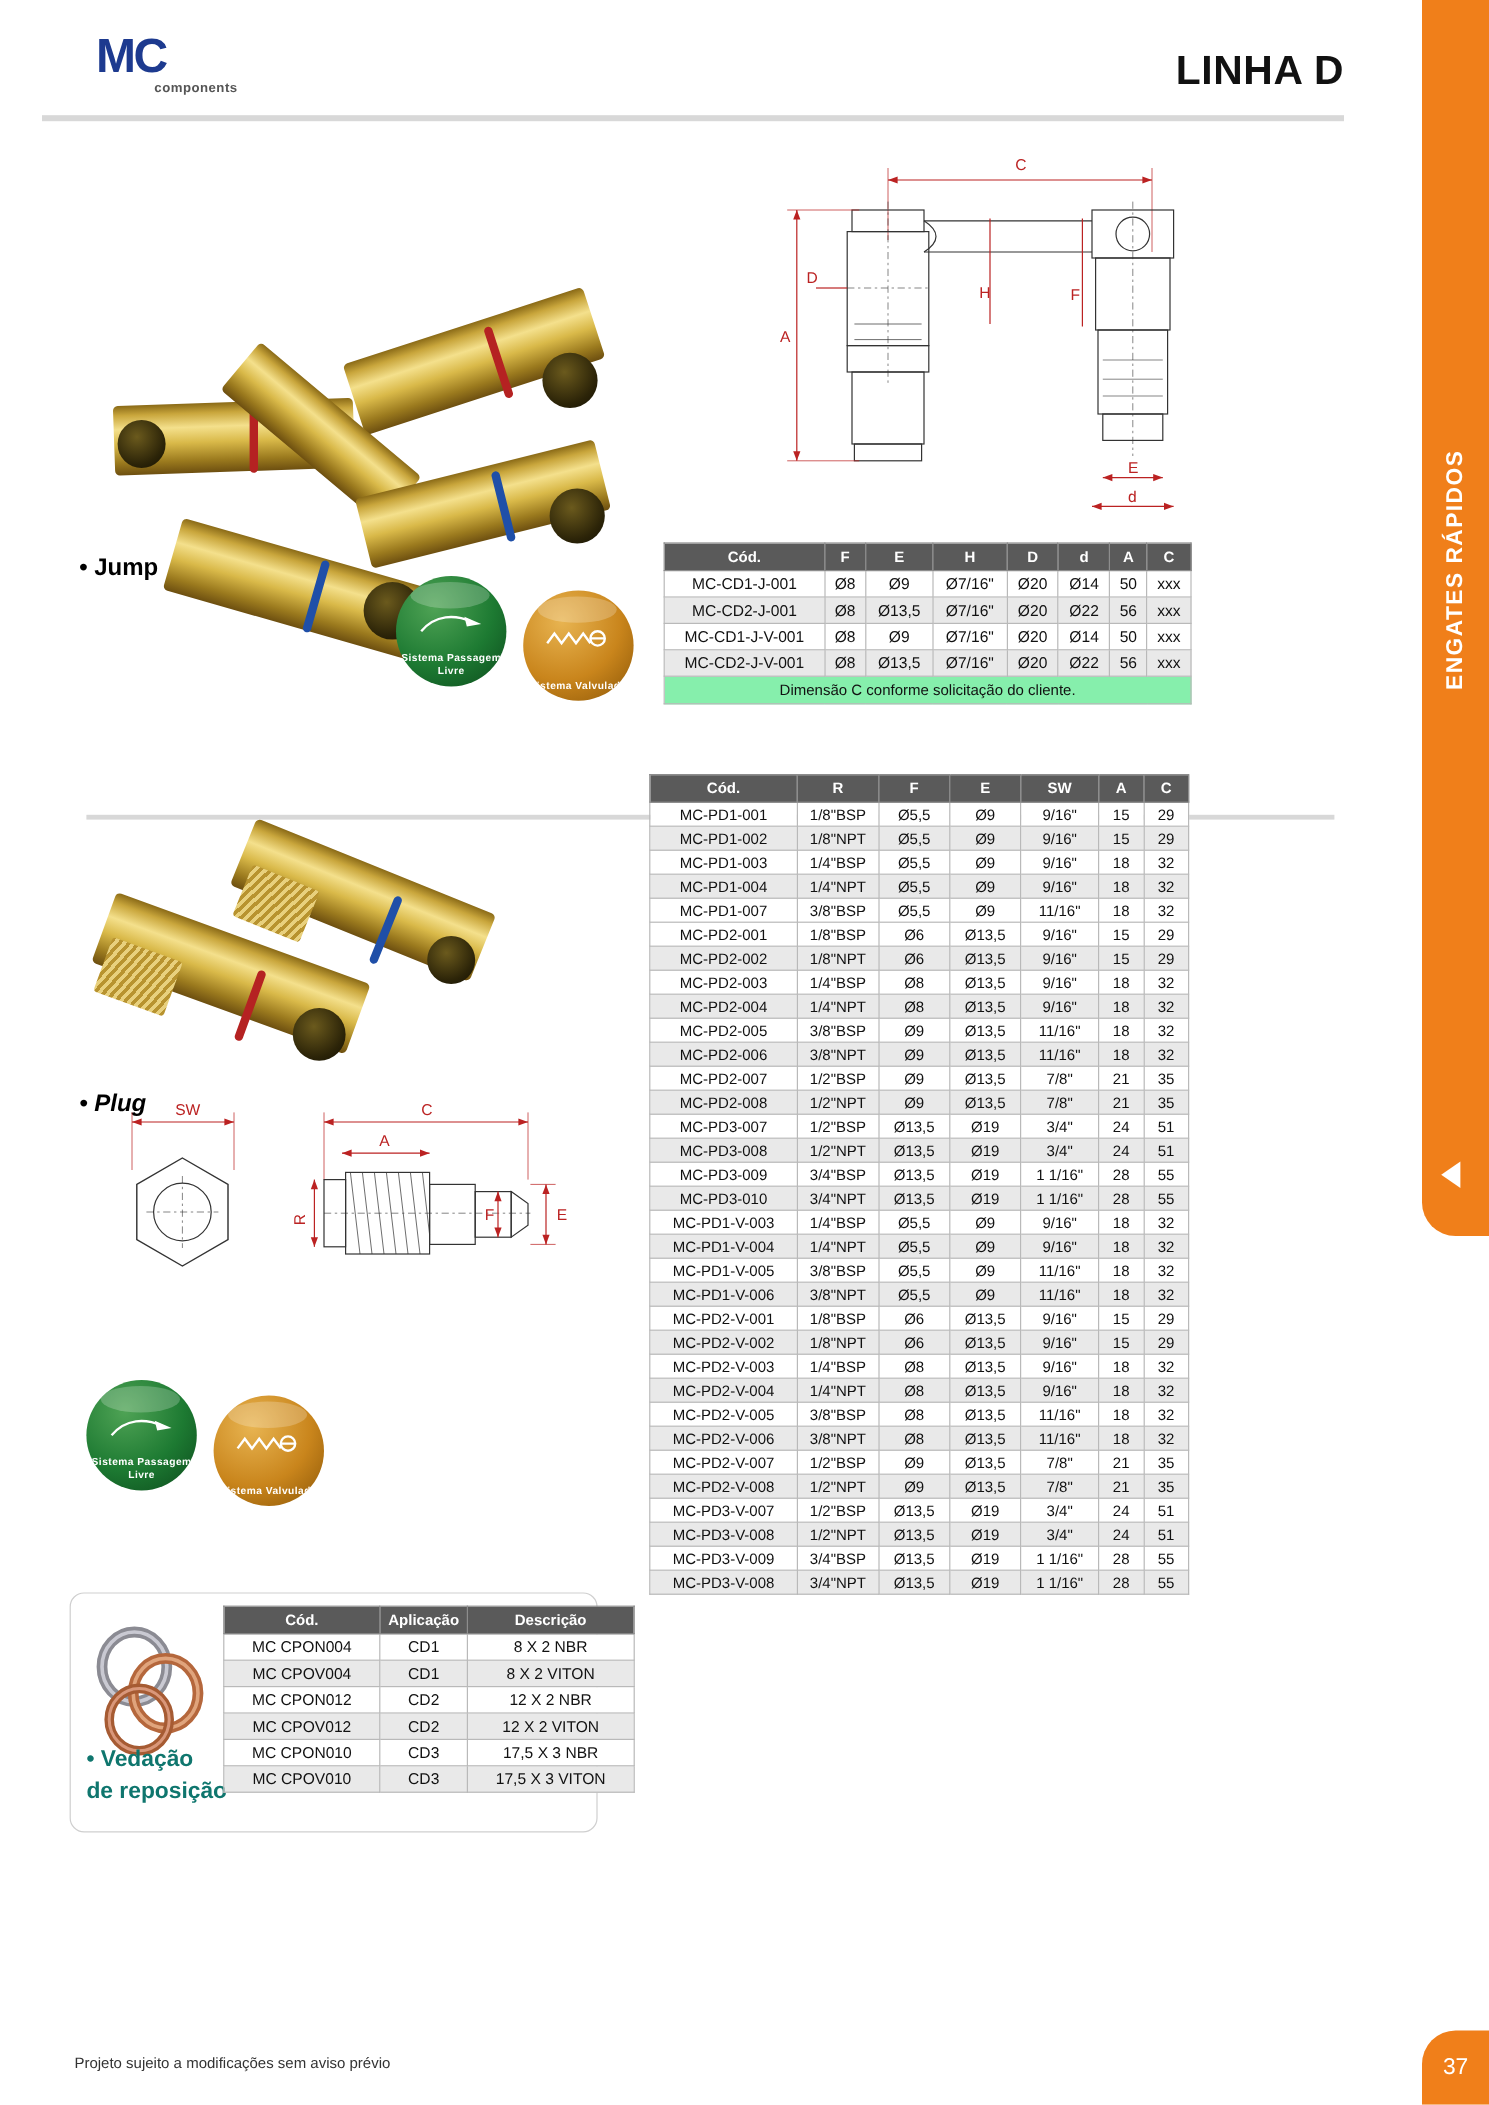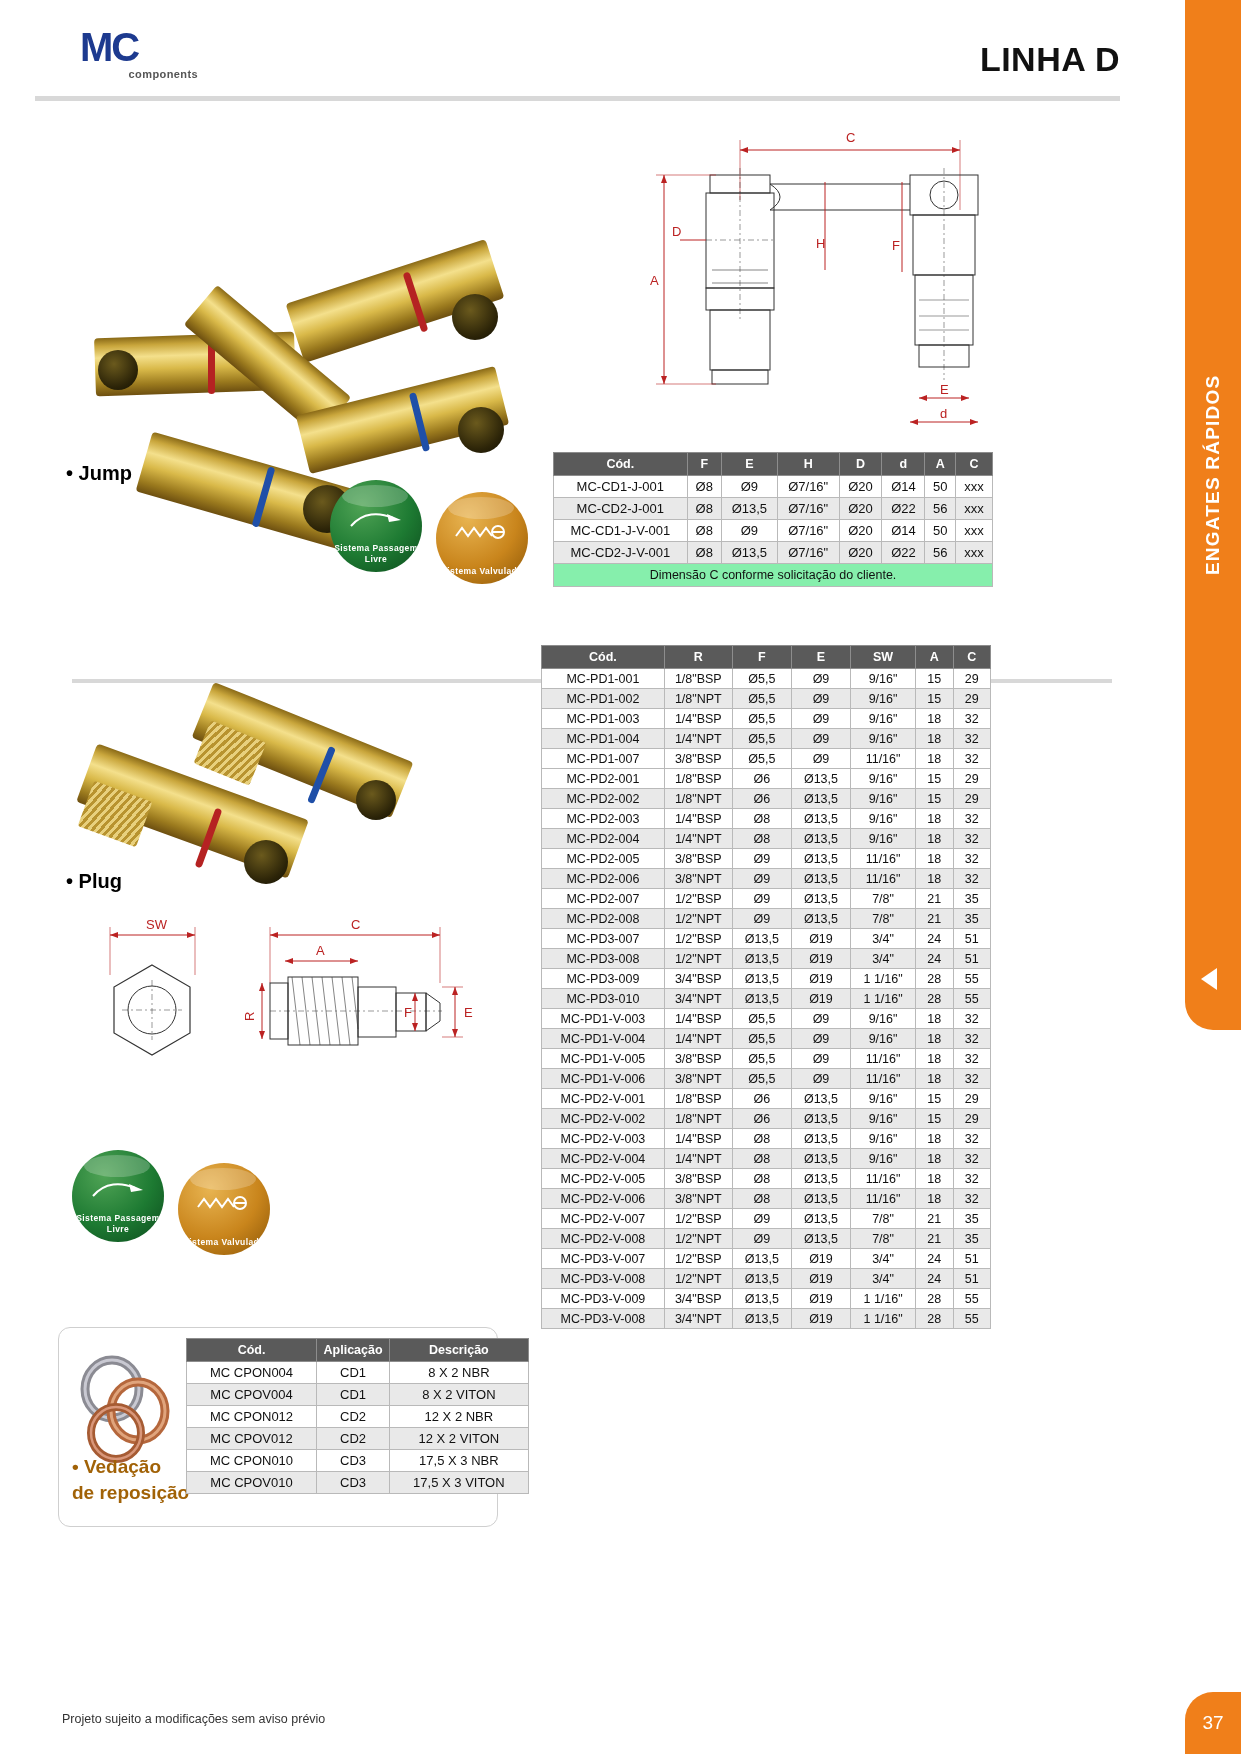--- a/index.html
+++ b/index.html
@@ -425,21 +425,21 @@
   <div class="dark-hole" style="left:296px;top:80px;width:40px;height:40px;"></div>
 
   <div style="position:absolute;left:140px;top:30px;width:60px;height:46px;transform:rotate(22deg);background:repeating-linear-gradient(115deg,#b8932f 0 3px,#e8d07d 3px 6px);border-radius:3px;"></div>
 
   <div class="brass" style="left:20px;top:80px;width:225px;height:62px;transform:rotate(20deg);"></div>
   <div class="brass ring-red" style="left:145px;top:107px;width:7px;height:62px;transform:rotate(20deg);"></div>
   <div class="dark-hole" style="left:184px;top:140px;width:44px;height:44px;"></div>
   <div style="position:absolute;left:24px;top:90px;width:62px;height:48px;transform:rotate(20deg);background:repeating-linear-gradient(112deg,#b8932f 0 3px,#e8d07d 3px 6px);border-radius:3px;"></div>
 </div>
 
-<div class="caption" style="top:870px;left:66px;">• Plug</div>
+<div class="caption" style="top:909px;left:66px;font-style:italic;">• Plug</div>
 
 <div class="draw" style="top:905px;left:70px;width:440px;height:200px;">
   <svg width="440" height="200" viewBox="0 0 440 200">
 
     <line x1="40" y1="30" x2="125" y2="30" stroke="#b22" stroke-width="1"></line>
     <path d="M40 30 l8 -3 v6 z" fill="#b22"></path>
       <path d="M125 30 l-8 -3 v6 z" fill="#b22"></path>
     <line x1="40" y1="22" x2="40" y2="70" stroke="#b22" stroke-width="0.6"></line>
     <line x1="125" y1="22" x2="125" y2="70" stroke="#b22" stroke-width="0.6"></line>
     <text x="76" y="24" class="dim-label" font-family="Liberation Sans, sans-serif">SW</text>
@@ -834,21 +834,21 @@
   <svg width="110" height="110" viewBox="0 0 110 110">
     <ellipse cx="40" cy="34" rx="27" ry="29" fill="none" stroke="#8b8b93" stroke-width="9"></ellipse>
     <ellipse cx="40" cy="34" rx="27" ry="29" fill="none" stroke="#c9c9d2" stroke-width="3"></ellipse>
     <ellipse cx="66" cy="56" rx="27" ry="29" fill="none" stroke="#b5673c" stroke-width="9"></ellipse>
     <ellipse cx="66" cy="56" rx="27" ry="29" fill="none" stroke="#e0a47c" stroke-width="3"></ellipse>
     <ellipse cx="44" cy="78" rx="25" ry="26" fill="none" stroke="#a65b33" stroke-width="8"></ellipse>
     <ellipse cx="44" cy="78" rx="25" ry="26" fill="none" stroke="#d9977a" stroke-width="2.5"></ellipse>
   </svg>
 </div>
 
-<div style="position:absolute;top:1454px;left:72px;font-size:19px;font-weight:bold;color:#a16207;line-height:26px;">
+<div style="position:absolute;top:1454px;left:72px;font-size:19px;font-weight:bold;color:#0f766e;line-height:26px;">
   <div>• Vedação</div>
   <div>de reposição</div>
 </div>
 
 <table class="tbl" id="table-seal">
   <thead>
     <tr>
       <th style="width:118px">Cód.</th>
       <th style="width:80px">Aplicação</th>
       <th style="width:107px">Descrição</th>

